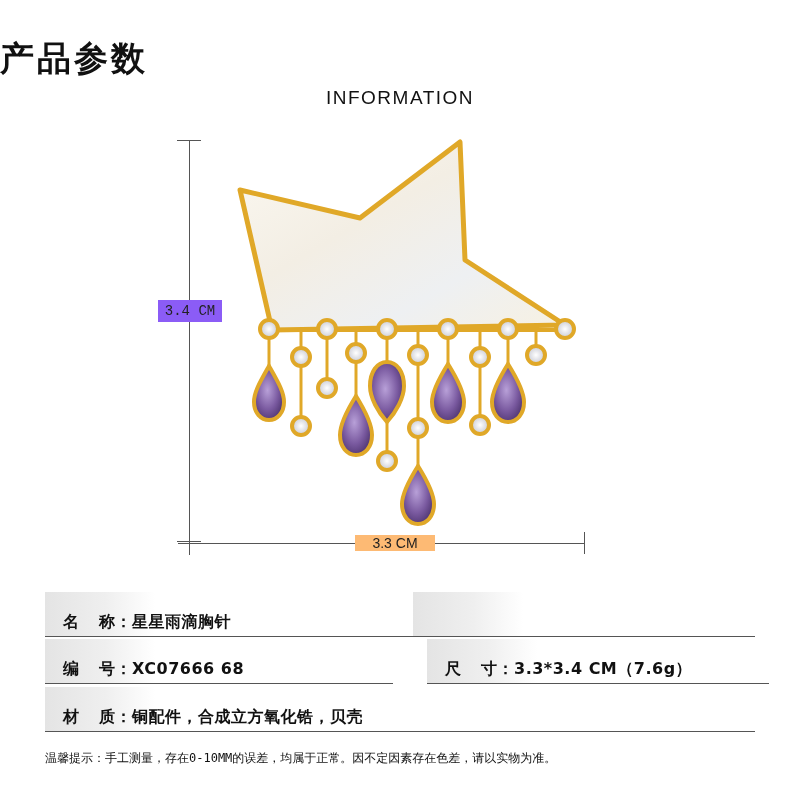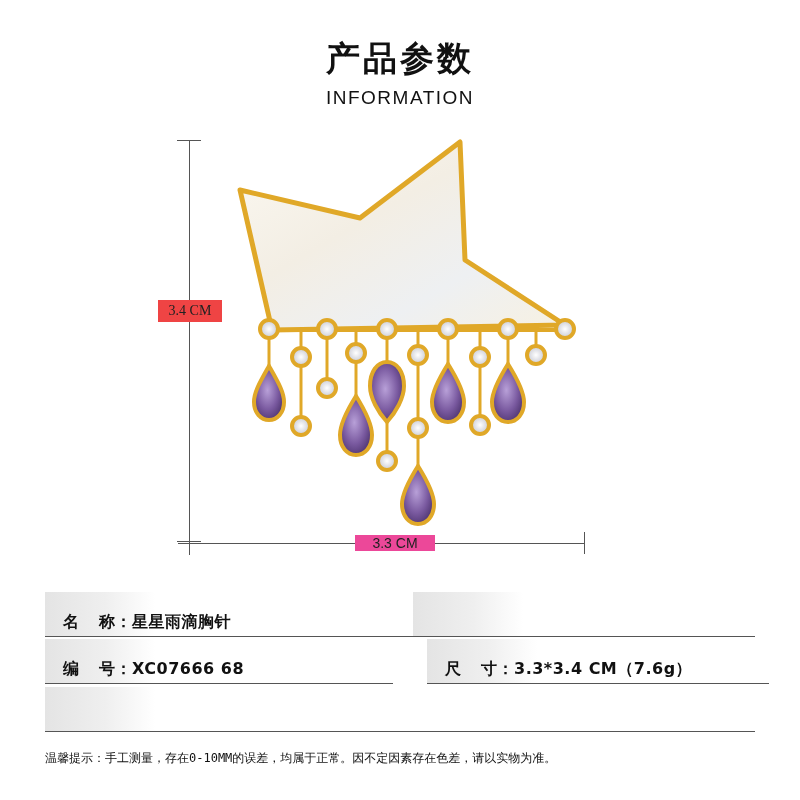--- a/index.html
+++ b/index.html
@@ -1,40 +1,40 @@
 <!DOCTYPE html>
 <html><head>
 <meta charset="utf-8">
 <style>
   html, body { margin: 0; padding: 0; }
   body {
     width: 800px; height: 800px; background: #ffffff; position: relative; overflow: hidden;
     font-family: "DejaVu Sans", "Liberation Sans", sans-serif; color: #111;
   }
   .title {
-    position: absolute; top: 36px; left: 0; width: 800px; text-align: center;
+    position: absolute; top: 36px; left: 0; width: 800px; 
     font-size: 34px; font-weight: bold; letter-spacing: 3px; color: #111;
   }
   .subtitle {
     position: absolute; top: 87px; left: 0; width: 800px; text-align: center;
     font-family: "Liberation Sans", sans-serif; font-size: 19px; letter-spacing: 1.5px; color: #111;
   }
   
   .vline { position: absolute; left: 189px; top: 140px; width: 1px; height: 402px; background: #555; }
   .vtick-top { position: absolute; left: 177px; top: 140px; width: 24px; height: 1px; background: #555; }
   .vtick-bot { position: absolute; left: 177px; top: 541px; width: 24px; height: 1px; background: #555; }
   .vlabel {
-    position: absolute; left: 158px; top: 300px; width: 64px; text-align: center; background: #ef4444;
-    font-family: Liberation Serif, serif; font-size: 14px; color: #222; padding: 3px 0;
+    position: absolute; left: 158px; top: 300px; width: 64px; text-align: center; background: #8b5cf6;
+    font-family: Liberation Mono, monospace; font-size: 14px; color: #222; padding: 3px 0;
   }
   .hline { position: absolute; left: 178px; top: 543px; width: 407px; height: 1px; background: #555; }
   .htick-l { position: absolute; left: 189px; top: 531px; width: 1px; height: 24px; background: #555; }
   .htick-r { position: absolute; left: 584px; top: 532px; width: 1px; height: 22px; background: #555; }
   .hlabel {
-    position: absolute; left: 355px; top: 535px; width: 80px; text-align: center; background: #ec4899;
+    position: absolute; left: 355px; top: 535px; width: 80px; text-align: center; background: #fdba74;
     font-family: "Liberation Sans", sans-serif; font-size: 14px; color: #222;
   }
   .product { position: absolute; left: 230px; top: 130px; width: 360px; height: 400px; }
 
   
   .row { position: absolute; left: 45px; height: 44px; border-bottom: 1.5px solid #555; }
   .row .bg {
     position: absolute; left: 0; top: 0; width: 110px; height: 100%;
     background: linear-gradient(to right, #e4e4e4 0%, #efefef 55%, #ffffff 100%);
   }
@@ -154,15 +154,18 @@
 </div>
 <div class="row" style="top:639px; left:413px; width:342px;margin-left:14px;">
   <div class="bg"></div>
   <div class="txt">
     <span class="lbl"><span class="c1">尺</span><span>寸：</span></span><span class="val">3.3*3.4 CM（7.6g）</span>
   </div>
 </div>
 
 <div class="row" style="top:687px; width:710px;">
   <div class="bg"></div>
+  <div class="txt">
+    <span class="lbl"><span class="c1">材</span><span>质：</span></span><span class="val">铜配件，合成立方氧化锆，贝壳</span>
+  </div>
 </div>
 
 <div class="note">温馨提示：手工测量，存在0-10MM的误差，均属于正常。因不定因素存在色差，请以实物为准。</div>
 
 </body></html>

